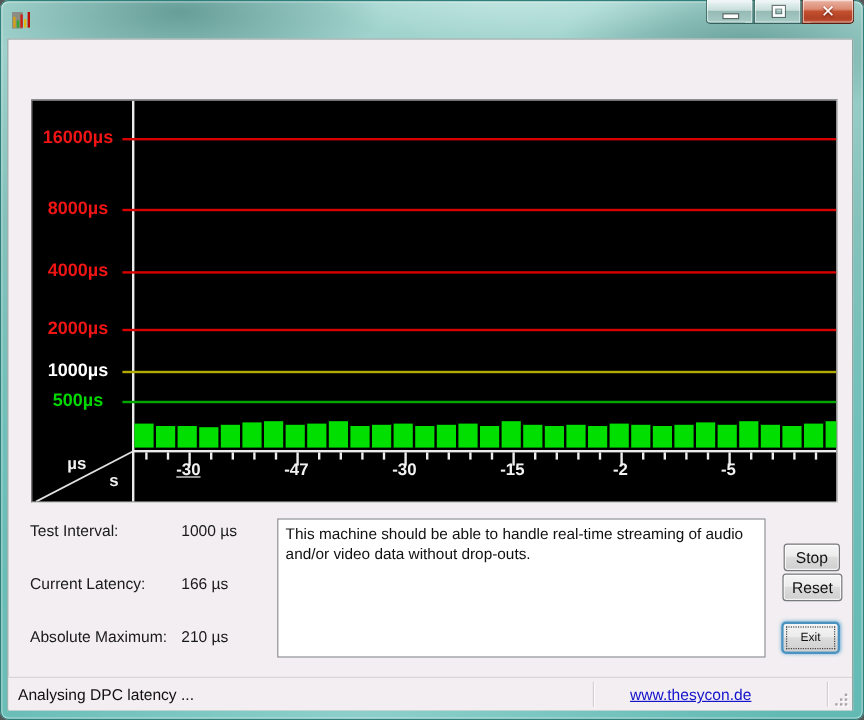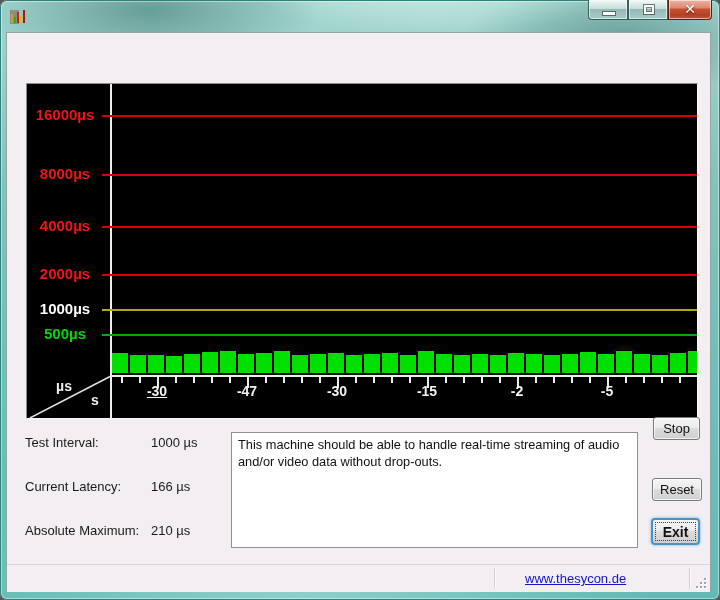--- a/index.html
+++ b/index.html
@@ -82,32 +82,32 @@
   }
 
   
   .btn {
     position:absolute; width:47px; height:23px;
     font-family:"Liberation Sans",sans-serif; font-size:13px; color:#111;
     background:linear-gradient(180deg,#f5f5f5 0%, #ececec 45%, #dcdcdc 50%, #cfcfcf 100%);
     border:1px solid #777a7d; border-radius:3px;
     box-shadow: inset 0 0 0 1px rgba(255,255,255,0.75);
   }
-  .btn-stop  { left:646px; top:384px; }
+  .btn-stop  { left:646px; top:420px; }
   .btn-reset { left:645px; top:445px; width:50px; }
   .exit-wrap {
     position:absolute; left:644px; top:485px; width:49px; height:27px;
     border:2px solid #4a92c0; border-radius:4px;
     box-shadow:0 0 3px rgba(80,160,210,0.8);
     background:linear-gradient(180deg,#f5f5f5 0%, #ececec 45%, #dcdcdc 50%, #cfcfcf 100%);
   }
   .btn-exit {
     position:absolute; left:0; top:0; width:45px; height:23px;
-    background:transparent; border:none; font-size:14px; color:#111;
-    outline:1px dotted #444; outline-offset:-3px;font-weight:bold;
+    background:transparent; border:none; font-size:10px; color:#111;
+    outline:1px dotted #444; outline-offset:-3px;
   }
 
   
   .statusbar {
     position:absolute; left:0; top:531px; width:703px; height:28px;
     background:#f3eef1; border-top:1px solid #d9d4d7;
   }
   .status-msg { position:absolute; left:8px; top:6px; font-size:13px; color:#111; }
   .sep { position:absolute; top:3px; bottom:3px; width:1px; background:#d4cfd2; box-shadow:1px 0 0 #fbf9fa; }
   .sep1 { left:487px; } .sep2 { left:682px; }
@@ -254,20 +254,21 @@
       <span>This machine should be able to handle real-time streaming of audio and/or video data without drop-outs.</span>
     </div>
 
     <button class="btn btn-stop">Stop</button>
     <button class="btn btn-reset">Reset</button>
     <div class="exit-wrap">
       <button class="btn-exit">Exit</button>
     </div>
 
     <div class="statusbar">
+      <span class="status-msg">Analysing DPC latency ...</span>
       <div class="sep sep1"></div>
       <div class="sep sep2"></div>
       <a class="status-link">www.thesycon.de</a>
       <div class="grip">
         <i class="g1"></i>
           <i class="g2"></i>
           <i class="g3"></i>
           <i class="g4"></i>
           <i class="g5"></i>
           <i class="g6"></i>

